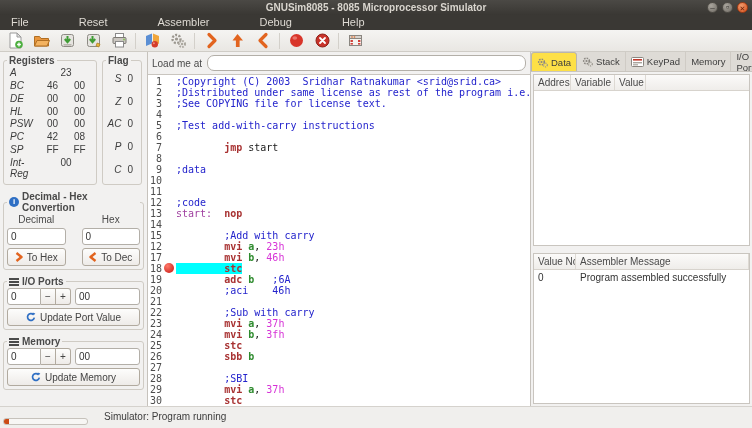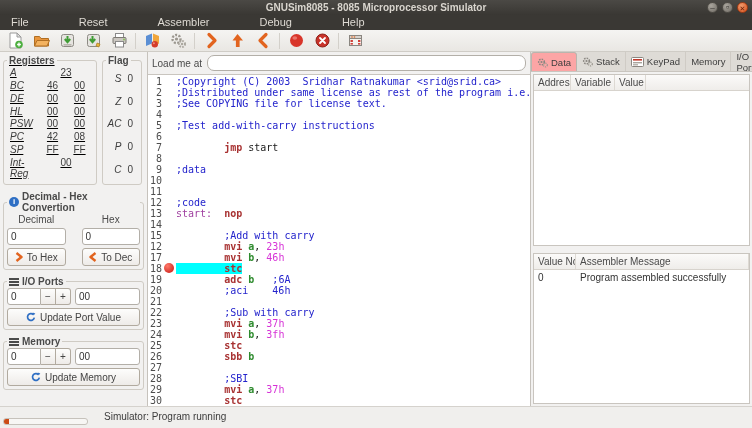--- a/index.html
+++ b/index.html
@@ -28,21 +28,21 @@
   .tsep { width:1px; height:16px; background:#d3d0ca; margin:0 3px; }
 
   
   .main { flex:1; display:flex; min-height:0; }
 
   
   .left { width:148px; flex:0 0 auto; padding:3px 3px 0 3px; border-right:1px solid #c6c2bc; overflow:hidden; }
   fieldset { border:1px solid #cfcbc4; border-radius:3px; padding:1px 3px 3px 3px; margin-bottom:6px; }
   legend { font-size:10px; font-weight:bold; color:#4a4a4a; padding:0 2px; display:flex; align-items:center; gap:3px; }
   .frames-row { display:flex; gap:5px; align-items:stretch; }
-  .fs-registers { width:94px; height:130px;text-decoration:underline; }
+  .fs-registers { width:94px; height:130px; }
   .fs-flag { width:40px; height:130px; display:flex; flex-direction:column; }
   .reg-grid { display:grid; grid-template-columns:32px 1fr 1fr; height:112px; align-content:space-between; font-size:10px; color:#3d3d3d; }
   .reg-name { font-style:italic; padding-left:3px; }
   .reg-val { text-align:center; }
   .reg-val.single { grid-column:2 / 4; }
   .flag-col { flex:1; display:flex; flex-direction:column; justify-content:space-around; font-size:10px; color:#3d3d3d; }
   .flag-row { display:flex; justify-content:flex-end; gap:6px; padding-right:5px; }
   .flag-name { font-style:italic; }
 
   .iconlegend { width:10px; height:10px; border-radius:50%; background:#2f6fc4; color:#fff; font-size:8px; font-weight:bold; text-align:center; line-height:10px; font-style:normal; flex:0 0 auto; }
@@ -75,21 +75,21 @@
   .com { color:#2323cc; }
   .kw  { color:#a83232; font-weight:bold; }
   .reg { color:#2e8b2e; font-weight:bold; }
   .num { color:#d633d6; }
   .lbl { color:#a040a0; }
 
   
   .right { width:222px; flex:0 0 auto; border-left:1px solid #c6c2bc; display:flex; flex-direction:column; background:#f2f1f0; }
   .tabbar { height:20px; display:flex; background:#e7e4e0; border-bottom:1px solid #c9c5bf; flex:0 0 auto; }
   .tab { display:flex; align-items:center; gap:3px; padding:0 5px; font-size:9.5px; color:#3d3d3d; border-right:1px solid #cfcbc5; background:#dedbd6; }
-  .tab.active { background:#fca5a5; border:1px solid #b9b5ae; border-bottom:none; border-radius:3px 3px 0 0; }
+  .tab.active { background:#fde047; border:1px solid #b9b5ae; border-bottom:none; border-radius:3px 3px 0 0; }
   .gridtable { background:#fff; border:1px solid #c9c5bf; margin:2px; display:flex; flex-direction:column; overflow:hidden; }
   .data-table { height:172px; flex:0 0 auto; }
   .msg-table { flex:1; margin-top:5px; }
   .thead { display:grid; flex:0 0 auto; background:linear-gradient(#fbfaf9,#efedea); border-bottom:1px solid #d7d3cd; }
   .th { font-size:10px; color:#4a4a4a; padding:2px 4px; border-right:1px solid #ddd9d3; white-space:nowrap; overflow:hidden; }
   .data-table .thead { grid-template-columns:37px 44px 31px 1fr; }
   .msg-table .thead  { grid-template-columns:42px 1fr; }
   .tbody { flex:1; background:#fff; }
   .trow { display:grid; grid-template-columns:42px 1fr; font-size:10px; color:#333; }
   .td { padding:2px 4px; white-space:nowrap; overflow:hidden; }

